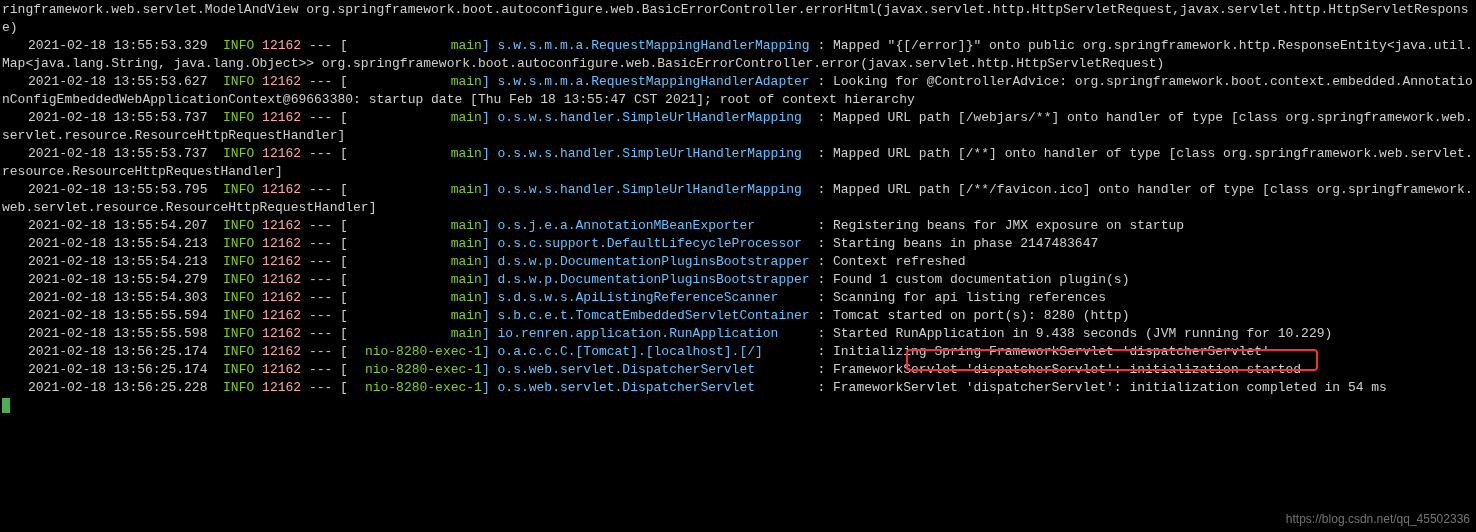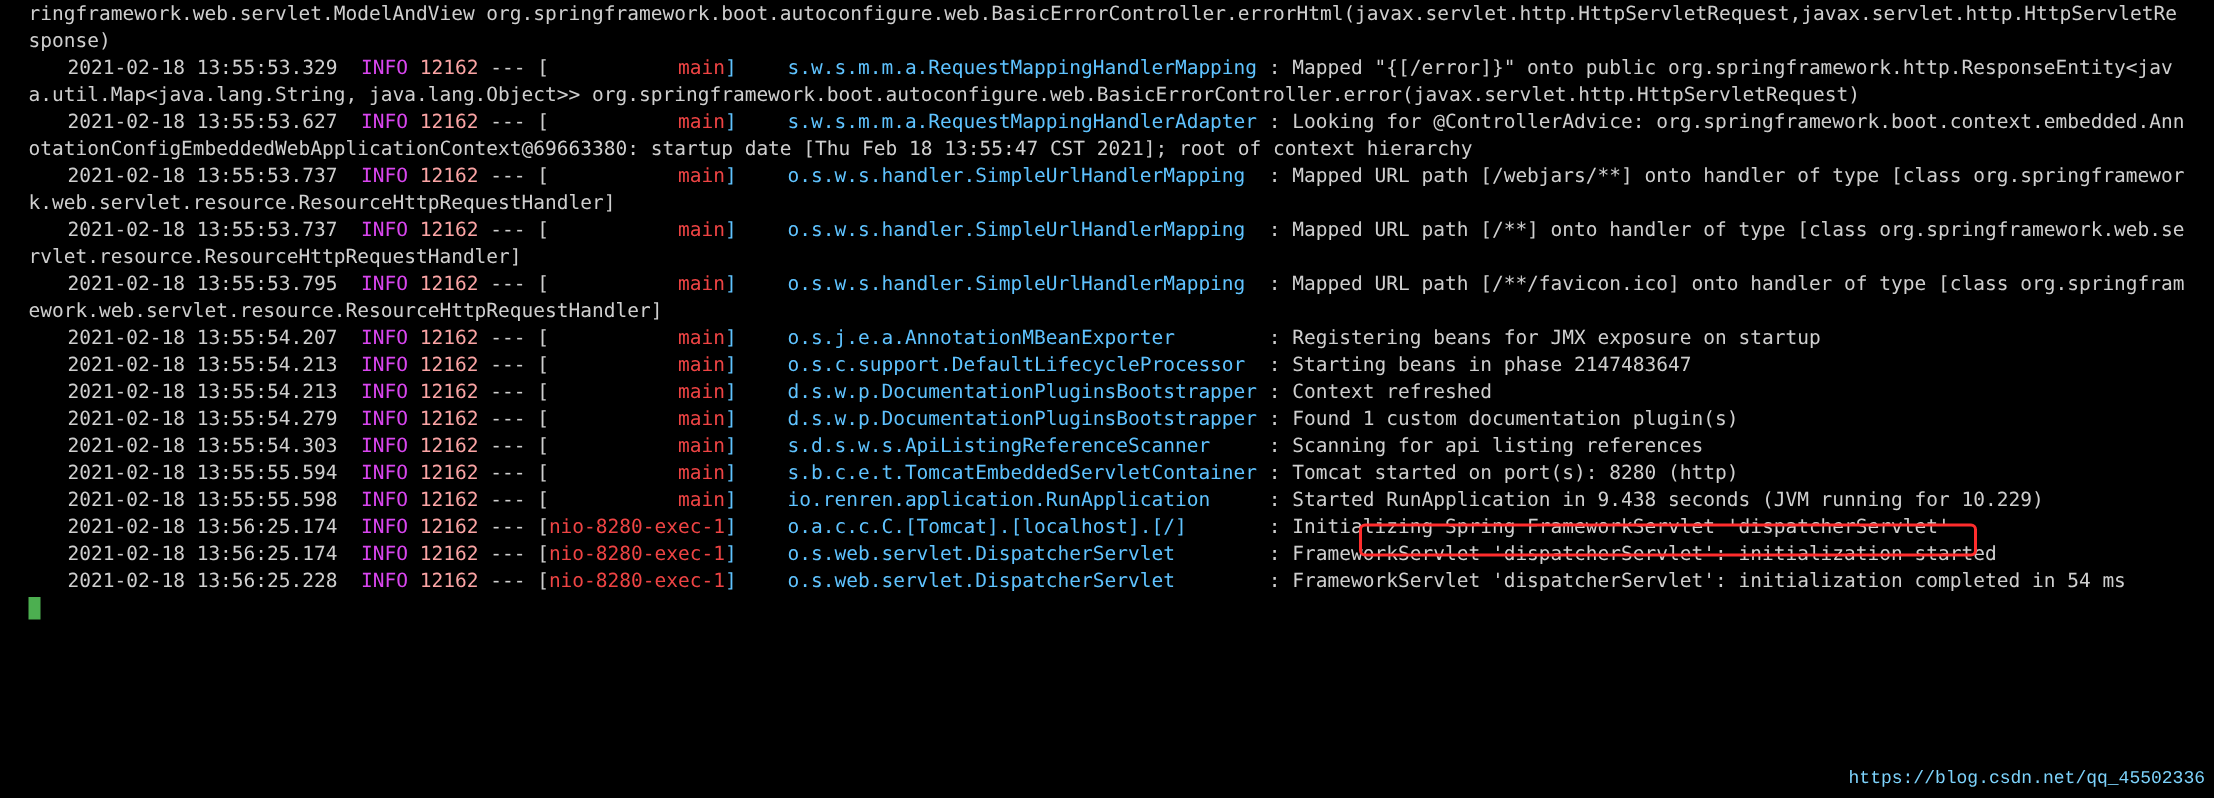--- a/index.html
+++ b/index.html
@@ -8,50 +8,51 @@
     font-family:"DejaVu Sans Mono","Consolas","Courier New",monospace;
     font-size:13px;
     line-height:18px;
     color:#ddd;
     width:1476px;
     height:532px;
     overflow:hidden;
     position:relative;
   }
   #term{
-    padding:1px 19px;
+    padding:1px 2px;
     white-space:pre-wrap;
     word-break:break-all;
+    font-family:Liberation Mono, monospace;
   }
   .ts   {color:#cfcfcf;margin-left:26px;}
-  .lvl  {color:#d946ef;}
+  .lvl  {color:#84cc16;}
   .pid  {color:#fca5a5;}
   .sep  {color:#cfcfcf;}
-  .thr  {color:#ef4444;}
+  .thr  {color:#84cc16;margin-left:17px;}
   .thrb {color:#5fc3ff;}
-  .lg   {color:#5fc3ff;margin-left:26px;}
+  .lg   {color:#5fc3ff;}
   .msg  {color:#cfcfcf;}
   .hl-box{
     position:absolute;
     border:2px solid #ff2d2d;
     border-radius:4px;
     pointer-events:none;
   }
   .cursor{
     display:inline-block;
     width:8px;height:15px;
     background:#4caf50;
     vertical-align:middle;
   }
   #watermark{
     position:absolute;
     right:6px;bottom:4px;
-    color:#7dd3fc;
+    color:#737373;
     font-size:12px;
-    font-family:Liberation Mono, monospace;
+    font-family:Liberation Sans, sans-serif;
   }
 </style>
 </head>
 <body>
 
 <div id="term"><div><span class="msg">ringframework.web.servlet.ModelAndView org.springframework.boot.autoconfigure.web.BasicErrorController.errorHtml(javax.servlet.http.HttpServletRequest,javax.servlet.http.HttpServletResponse)</span></div><div><span class="ts">2021-02-18 13:55:53.329  </span><span class="lvl">INFO</span><span class="sep"> </span><span class="pid">12162</span><span class="sep"> --- [</span><span class="thr">           main</span><span class="thrb">] </span><span class="lg">s.w.s.m.m.a.RequestMappingHandlerMapping</span><span class="sep"> : </span><span class="msg">Mapped "{[/error]}" onto public org.springframework.http.ResponseEntity&lt;java.util.Map&lt;java.lang.String, java.lang.Object&gt;&gt; org.springframework.boot.autoconfigure.web.BasicErrorController.error(javax.servlet.http.HttpServletRequest)</span></div><div><span class="ts">2021-02-18 13:55:53.627  </span><span class="lvl">INFO</span><span class="sep"> </span><span class="pid">12162</span><span class="sep"> --- [</span><span class="thr">           main</span><span class="thrb">] </span><span class="lg">s.w.s.m.m.a.RequestMappingHandlerAdapter</span><span class="sep"> : </span><span class="msg">Looking for @ControllerAdvice: org.springframework.boot.context.embedded.AnnotationConfigEmbeddedWebApplicationContext@69663380: startup date [Thu Feb 18 13:55:47 CST 2021]; root of context hierarchy</span></div><div><span class="ts">2021-02-18 13:55:53.737  </span><span class="lvl">INFO</span><span class="sep"> </span><span class="pid">12162</span><span class="sep"> --- [</span><span class="thr">           main</span><span class="thrb">] </span><span class="lg">o.s.w.s.handler.SimpleUrlHandlerMapping </span><span class="sep"> : </span><span class="msg">Mapped URL path [/webjars/**] onto handler of type [class org.springframework.web.servlet.resource.ResourceHttpRequestHandler]</span></div><div><span class="ts">2021-02-18 13:55:53.737  </span><span class="lvl">INFO</span><span class="sep"> </span><span class="pid">12162</span><span class="sep"> --- [</span><span class="thr">           main</span><span class="thrb">] </span><span class="lg">o.s.w.s.handler.SimpleUrlHandlerMapping </span><span class="sep"> : </span><span class="msg">Mapped URL path [/**] onto handler of type [class org.springframework.web.servlet.resource.ResourceHttpRequestHandler]</span></div><div><span class="ts">2021-02-18 13:55:53.795  </span><span class="lvl">INFO</span><span class="sep"> </span><span class="pid">12162</span><span class="sep"> --- [</span><span class="thr">           main</span><span class="thrb">] </span><span class="lg">o.s.w.s.handler.SimpleUrlHandlerMapping </span><span class="sep"> : </span><span class="msg">Mapped URL path [/**/favicon.ico] onto handler of type [class org.springframework.web.servlet.resource.ResourceHttpRequestHandler]</span></div><div><span class="ts">2021-02-18 13:55:54.207  </span><span class="lvl">INFO</span><span class="sep"> </span><span class="pid">12162</span><span class="sep"> --- [</span><span class="thr">           main</span><span class="thrb">] </span><span class="lg">o.s.j.e.a.AnnotationMBeanExporter       </span><span class="sep"> : </span><span class="msg">Registering beans for JMX exposure on startup</span></div><div><span class="ts">2021-02-18 13:55:54.213  </span><span class="lvl">INFO</span><span class="sep"> </span><span class="pid">12162</span><span class="sep"> --- [</span><span class="thr">           main</span><span class="thrb">] </span><span class="lg">o.s.c.support.DefaultLifecycleProcessor </span><span class="sep"> : </span><span class="msg">Starting beans in phase 2147483647</span></div><div><span class="ts">2021-02-18 13:55:54.213  </span><span class="lvl">INFO</span><span class="sep"> </span><span class="pid">12162</span><span class="sep"> --- [</span><span class="thr">           main</span><span class="thrb">] </span><span class="lg">d.s.w.p.DocumentationPluginsBootstrapper</span><span class="sep"> : </span><span class="msg">Context refreshed</span></div><div><span class="ts">2021-02-18 13:55:54.279  </span><span class="lvl">INFO</span><span class="sep"> </span><span class="pid">12162</span><span class="sep"> --- [</span><span class="thr">           main</span><span class="thrb">] </span><span class="lg">d.s.w.p.DocumentationPluginsBootstrapper</span><span class="sep"> : </span><span class="msg">Found 1 custom documentation plugin(s)</span></div><div><span class="ts">2021-02-18 13:55:54.303  </span><span class="lvl">INFO</span><span class="sep"> </span><span class="pid">12162</span><span class="sep"> --- [</span><span class="thr">           main</span><span class="thrb">] </span><span class="lg">s.d.s.w.s.ApiListingReferenceScanner    </span><span class="sep"> : </span><span class="msg">Scanning for api listing references</span></div><div><span class="ts">2021-02-18 13:55:55.594  </span><span class="lvl">INFO</span><span class="sep"> </span><span class="pid">12162</span><span class="sep"> --- [</span><span class="thr">           main</span><span class="thrb">] </span><span class="lg">s.b.c.e.t.TomcatEmbeddedServletContainer</span><span class="sep"> : </span><span class="msg">Tomcat started on port(s): 8280 (http)</span></div><div><span class="ts">2021-02-18 13:55:55.598  </span><span class="lvl">INFO</span><span class="sep"> </span><span class="pid">12162</span><span class="sep"> --- [</span><span class="thr">           main</span><span class="thrb">] </span><span class="lg">io.renren.application.RunApplication    </span><span class="sep"> : </span><span class="msg">Started RunApplication in 9.438 seconds (JVM running for 10.229)</span></div><div><span class="ts">2021-02-18 13:56:25.174  </span><span class="lvl">INFO</span><span class="sep"> </span><span class="pid">12162</span><span class="sep"> --- [</span><span class="thr">nio-8280-exec-1</span><span class="thrb">] </span><span class="lg">o.a.c.c.C.[Tomcat].[localhost].[/]      </span><span class="sep"> : </span><span class="msg">Initializing Spring FrameworkServlet 'dispatcherServlet'</span></div><div><span class="ts">2021-02-18 13:56:25.174  </span><span class="lvl">INFO</span><span class="sep"> </span><span class="pid">12162</span><span class="sep"> --- [</span><span class="thr">nio-8280-exec-1</span><span class="thrb">] </span><span class="lg">o.s.web.servlet.DispatcherServlet       </span><span class="sep"> : </span><span class="msg">FrameworkServlet 'dispatcherServlet': initialization started</span></div><div><span class="ts">2021-02-18 13:56:25.228  </span><span class="lvl">INFO</span><span class="sep"> </span><span class="pid">12162</span><span class="sep"> --- [</span><span class="thr">nio-8280-exec-1</span><span class="thrb">] </span><span class="lg">o.s.web.servlet.DispatcherServlet       </span><span class="sep"> : </span><span class="msg">FrameworkServlet 'dispatcherServlet': initialization completed in 54 ms</span></div><div><span class="cursor"></span></div></div>
 <div class="hl-box" style="left: 906px; top: 349px; width: 408px; height: 18px;"></div>
 <div id="watermark">https://blog.csdn.net/qq_45502336</div>
 
 </body></html>

